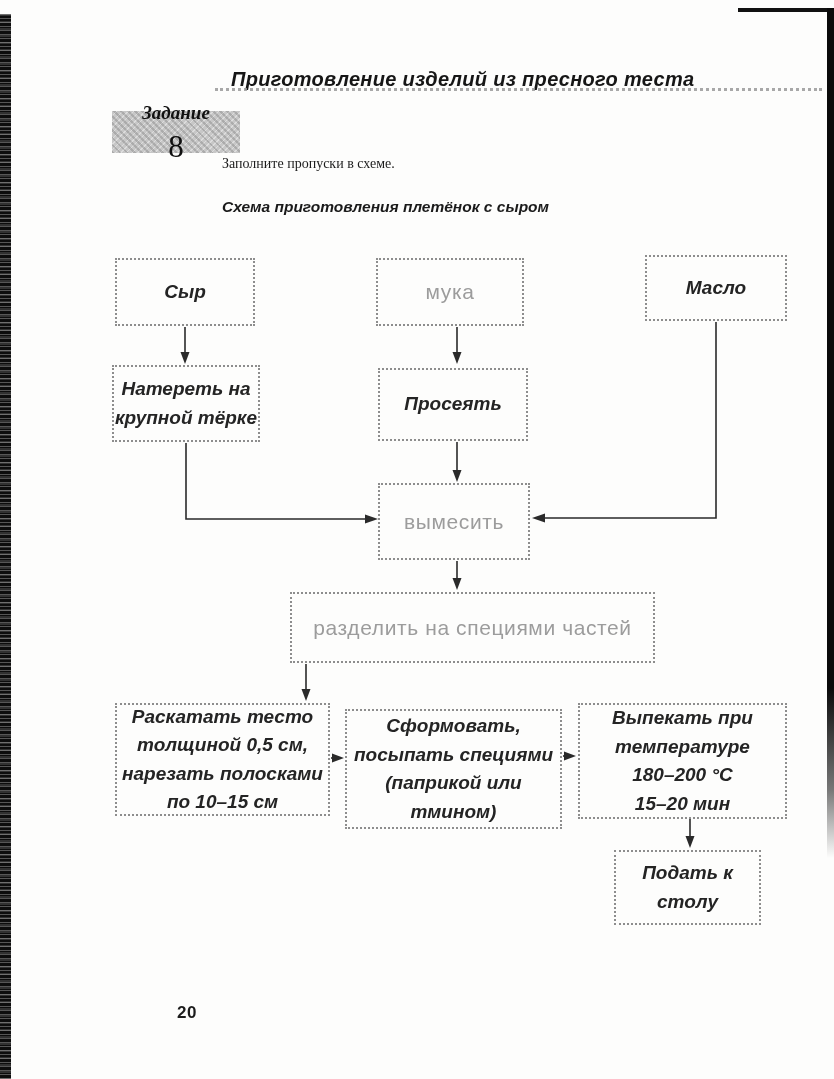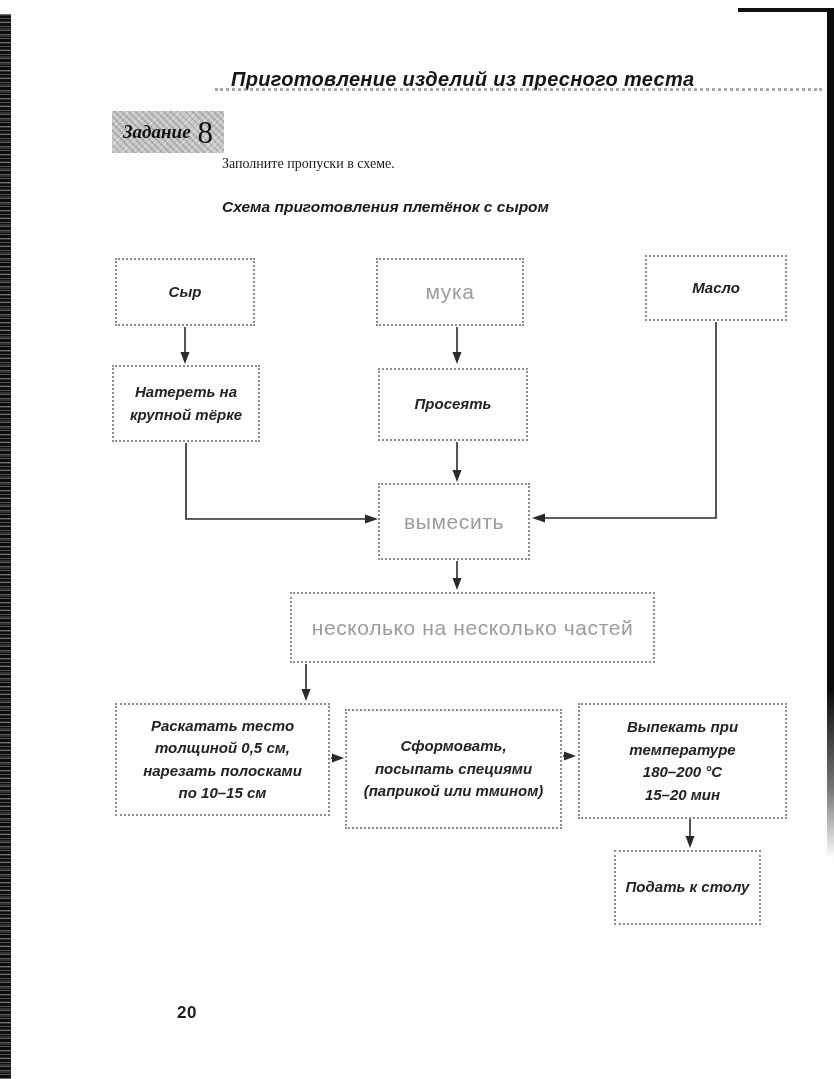--- a/index.html
+++ b/index.html
@@ -31,26 +31,26 @@
     position:absolute;left:221px;top:58px;margin:10px;
     font-size:20px;font-weight:bold;font-style:italic;
     letter-spacing:.3px;color:#161616;
   }
   .header-rule{
     position:absolute;left:215px;top:88px;width:607px;height:0;
     border-top:3px dotted #9a9a9a;opacity:.85;
   }
   
   .task-badge{
-    position:absolute;left:112px;top:111px;width:112px;height:42px;
+    position:absolute;left:112px;top:111px;width:128px;height:42px;
     background-color:#c7c7c7;
     background-image:
       repeating-linear-gradient(45deg, rgba(0,0,0,.14) 0 2px, transparent 2px 5px),
       repeating-linear-gradient(-45deg, rgba(255,255,255,.4) 0 1px, transparent 1px 4px);
-    display:flex;align-items:center;justify-content:center;gap:7px;
+    display:flex;align-items:center;justify-content:center;gap:7px;flex-direction:column;
   }
   .task-word{
     font-family:"Liberation Serif",serif;
     font-weight:bold;font-style:italic;font-size:19px;color:#101010;
   }
   .task-num{
     font-family:"Liberation Serif",serif;
     font-size:31px;color:#101010;line-height:1;
   }
   .instruction{
@@ -65,21 +65,21 @@
   .node{
     position:absolute;
     border:2px dotted #8d8d8d;
     display:flex;align-items:center;justify-content:center;
     text-align:center;
     box-sizing:border-box;
     background:transparent;
   }
   .node .lbl{
     white-space:pre-line;
-    font-size:15px;line-height:1.5;
+    font-size:19px;line-height:1.5;
     font-weight:bold;font-style:italic;color:#242424;
   }
   .node.answer .lbl{
     font-weight:400;font-style:normal;color:#9c9c9c;
     font-size:21px;letter-spacing:.6px;
   }
   .connectors{position:absolute;left:0;top:0;pointer-events:none;}
   .page-number{
     position:absolute;left:177px;top:1003px;
     font-size:17px;font-weight:bold;color:#1c1c1c;letter-spacing:.5px;
@@ -158,21 +158,21 @@
   </div>
   <div class="node given" style="left:378px;top:368px;width:150px;height:73px;">
     <span class="lbl">Просеять</span>
   </div>
 
   <div class="node answer" style="left:378px;top:483px;width:152px;height:77px;">
     <span class="lbl">вымесить</span>
   </div>
 
   <div class="node answer" style="left:290px;top:592px;width:365px;height:71px;">
-    <span class="lbl">несколько на несколько частей</span>
+    <span class="lbl">разделить на специями частей</span>
   </div>
 
   <div class="node given" style="left:115px;top:703px;width:215px;height:113px;">
     <span class="lbl">Раскатать тесто
 толщиной 0,5 см,
 нарезать полосками
 по 10–15 см</span>
   </div>
   <div class="node given" style="left:345px;top:709px;width:217px;height:120px;">
     <span class="lbl">Сформовать,

